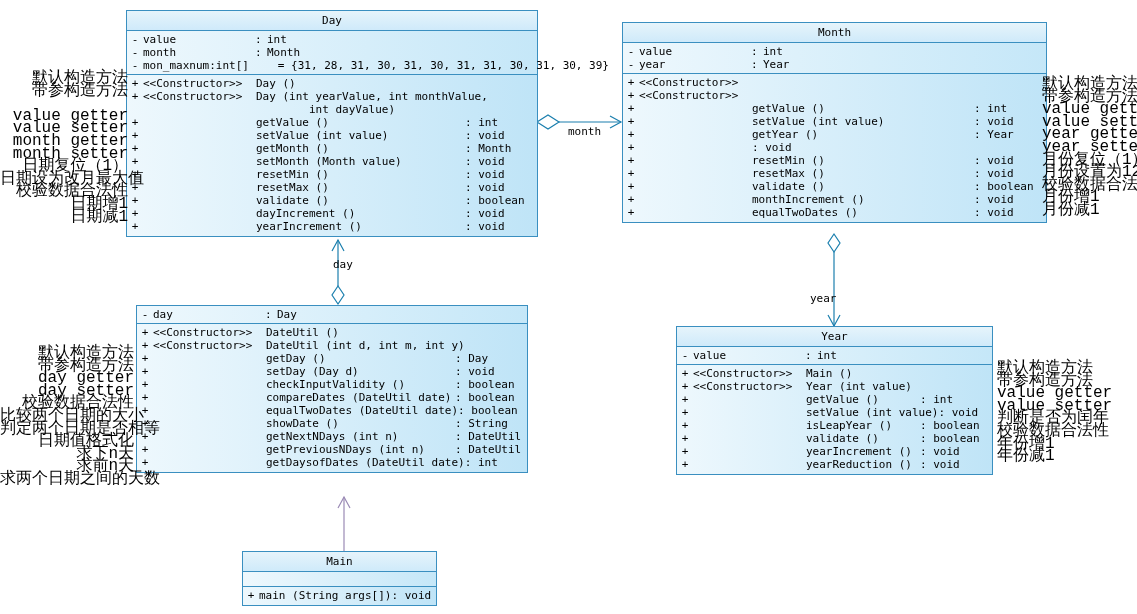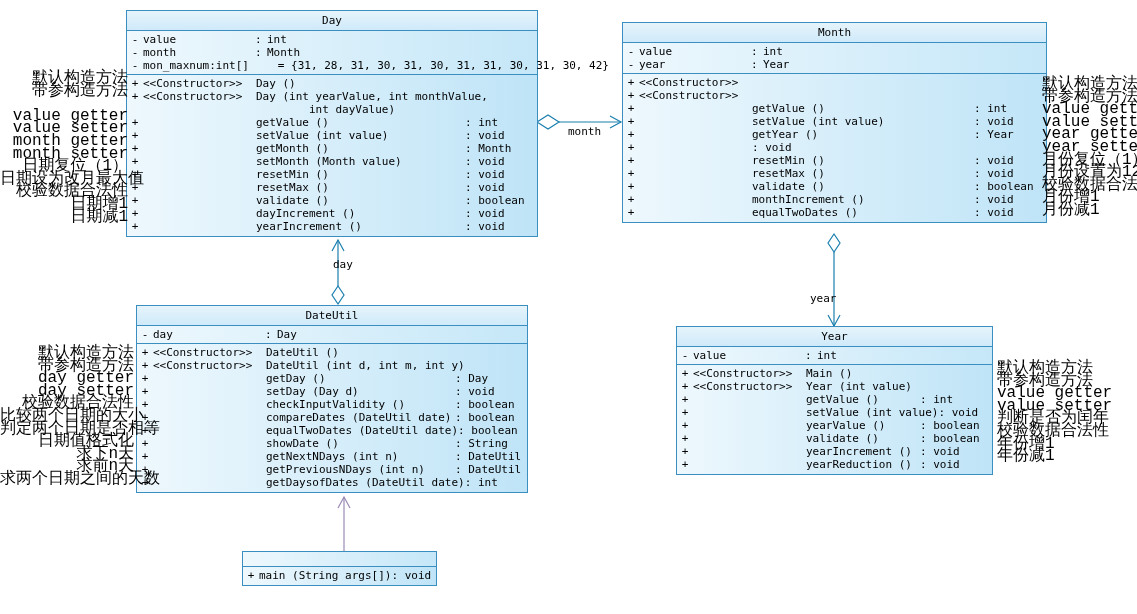--- a/index.html
+++ b/index.html
@@ -105,21 +105,21 @@
 
   <div class="edge-label" style="left:568px; top:125px;">month</div>
   <div class="edge-label" style="left:333px; top:258px;">day</div>
   <div class="edge-label" style="left:810px; top:292px;">year</div>
 
   <div class="umlclass" id="cls-day" style="left:126px; top:10px; width:412px;">
     <div class="uml-title">Day</div>
     <div class="uml-attrs">
         <div class="row"><span class="vis">-</span><span style="display: inline-block; width: 112px;">value</span><span style="display: inline-block; width: 12px;">:</span><span style="display: inline-block; min-width: 62px;">int</span></div>
         <div class="row"><span class="vis">-</span><span style="display: inline-block; width: 112px;">month</span><span style="display: inline-block; width: 12px;">:</span><span style="display: inline-block; min-width: 62px;">Month</span></div>
-        <div class="row"><span class="vis">-</span><span style="display: inline-block; width: 112px;">mon_maxnum</span><span style="display: inline-block; width: 12px;">:</span><span style="display: inline-block; min-width: 62px;">int[]</span><span>= {31, 28, 31, 30, 31, 30, 31, 31, 30, 31, 30, 42}</span></div>
+        <div class="row"><span class="vis">-</span><span style="display: inline-block; width: 112px;">mon_maxnum</span><span style="display: inline-block; width: 12px;">:</span><span style="display: inline-block; min-width: 62px;">int[]</span><span>= {31, 28, 31, 30, 31, 30, 31, 31, 30, 31, 30, 39}</span></div>
       </div>
     <div class="uml-ops">
         <div class="row"><span class="vis">+</span><span class="stereo" style="display: inline-block; width: 113px;">&lt;&lt;Constructor&gt;&gt;</span><span class="nm">Day ()</span><span class="ret" style="display: inline-block; width: 72px; padding-right: 4px;"></span></div>
         <div class="row"><span class="vis">+</span><span class="stereo" style="display: inline-block; width: 113px;">&lt;&lt;Constructor&gt;&gt;</span><span class="nm">Day (int yearValue, int monthValue,</span><span class="ret" style="display: inline-block; width: 72px; padding-right: 4px;"></span></div>
         <div class="row"><span class="vis"></span><span class="stereo" style="display: inline-block; width: 113px;"></span><span class="nm">        int dayValue)</span><span class="ret" style="display: inline-block; width: 72px; padding-right: 4px;"></span></div>
         <div class="row"><span class="vis">+</span><span class="stereo" style="display: inline-block; width: 113px;"></span><span class="nm">getValue ()</span><span class="ret" style="display: inline-block; width: 72px; padding-right: 4px;">: int</span></div>
         <div class="row"><span class="vis">+</span><span class="stereo" style="display: inline-block; width: 113px;"></span><span class="nm">setValue (int value)</span><span class="ret" style="display: inline-block; width: 72px; padding-right: 4px;">: void</span></div>
         <div class="row"><span class="vis">+</span><span class="stereo" style="display: inline-block; width: 113px;"></span><span class="nm">getMonth ()</span><span class="ret" style="display: inline-block; width: 72px; padding-right: 4px;">: Month</span></div>
         <div class="row"><span class="vis">+</span><span class="stereo" style="display: inline-block; width: 113px;"></span><span class="nm">setMonth (Month value)</span><span class="ret" style="display: inline-block; width: 72px; padding-right: 4px;">: void</span></div>
         <div class="row"><span class="vis">+</span><span class="stereo" style="display: inline-block; width: 113px;"></span><span class="nm">resetMin ()</span><span class="ret" style="display: inline-block; width: 72px; padding-right: 4px;">: void</span></div>
@@ -145,21 +145,20 @@
         <div class="row"><span class="vis">+</span><span class="stereo" style="display: inline-block; width: 113px;"></span><span class="ret" style="display: inline-block; width: 72px; padding-right: 4px;">: void</span></div>
         <div class="row"><span class="vis">+</span><span class="stereo" style="display: inline-block; width: 113px;"></span><span class="nm">resetMin ()</span><span class="ret" style="display: inline-block; width: 72px; padding-right: 4px;">: void</span></div>
         <div class="row"><span class="vis">+</span><span class="stereo" style="display: inline-block; width: 113px;"></span><span class="nm">resetMax ()</span><span class="ret" style="display: inline-block; width: 72px; padding-right: 4px;">: void</span></div>
         <div class="row"><span class="vis">+</span><span class="stereo" style="display: inline-block; width: 113px;"></span><span class="nm">validate ()</span><span class="ret" style="display: inline-block; width: 72px; padding-right: 4px;">: boolean</span></div>
         <div class="row"><span class="vis">+</span><span class="stereo" style="display: inline-block; width: 113px;"></span><span class="nm">monthIncrement ()</span><span class="ret" style="display: inline-block; width: 72px; padding-right: 4px;">: void</span></div>
         <div class="row"><span class="vis">+</span><span class="stereo" style="display: inline-block; width: 113px;"></span><span class="nm">equalTwoDates ()</span><span class="ret" style="display: inline-block; width: 72px; padding-right: 4px;">: void</span></div>
       </div>
   </div>
 
   <div class="umlclass" id="cls-dateutil" style="left:136px; top:305px; width:392px;">
-    <div class="uml-title">DateUtil</div>
     <div class="uml-attrs">
         <div class="row"><span class="vis">-</span><span style="display: inline-block; width: 112px;">day</span><span style="display: inline-block; width: 12px;">:</span><span style="display: inline-block; min-width: 62px;">Day</span></div>
       </div>
     <div class="uml-ops">
         <div class="row"><span class="vis">+</span><span class="stereo" style="display: inline-block; width: 113px;">&lt;&lt;Constructor&gt;&gt;</span><span class="nm">DateUtil ()</span><span class="ret" style="display: inline-block; width: 72px; padding-right: 4px;"></span></div>
         <div class="row"><span class="vis">+</span><span class="stereo" style="display: inline-block; width: 113px;">&lt;&lt;Constructor&gt;&gt;</span><span class="nm">DateUtil (int d, int m, int y)</span><span class="ret" style="display: inline-block; width: 72px; padding-right: 4px;"></span></div>
         <div class="row"><span class="vis">+</span><span class="stereo" style="display: inline-block; width: 113px;"></span><span class="nm">getDay ()</span><span class="ret" style="display: inline-block; width: 72px; padding-right: 4px;">: Day</span></div>
         <div class="row"><span class="vis">+</span><span class="stereo" style="display: inline-block; width: 113px;"></span><span class="nm">setDay (Day d)</span><span class="ret" style="display: inline-block; width: 72px; padding-right: 4px;">: void</span></div>
         <div class="row"><span class="vis">+</span><span class="stereo" style="display: inline-block; width: 113px;"></span><span class="nm">checkInputValidity ()</span><span class="ret" style="display: inline-block; width: 72px; padding-right: 4px;">: boolean</span></div>
         <div class="row"><span class="vis">+</span><span class="stereo" style="display: inline-block; width: 113px;"></span><span class="nm">compareDates (DateUtil date)</span><span class="ret" style="display: inline-block; width: 72px; padding-right: 4px;">: boolean</span></div>
@@ -174,28 +173,29 @@
   <div class="umlclass" id="cls-year" style="left:676px; top:326px; width:317px;">
     <div class="uml-title">Year</div>
     <div class="uml-attrs">
         <div class="row"><span class="vis">-</span><span style="display: inline-block; width: 112px;">value</span><span style="display: inline-block; width: 12px;">:</span><span style="display: inline-block; min-width: 62px;">int</span></div>
       </div>
     <div class="uml-ops">
         <div class="row"><span class="vis">+</span><span class="stereo" style="display: inline-block; width: 113px;">&lt;&lt;Constructor&gt;&gt;</span><span class="nm">Main ()</span><span class="ret" style="display: inline-block; width: 72px; padding-right: 4px;"></span></div>
         <div class="row"><span class="vis">+</span><span class="stereo" style="display: inline-block; width: 113px;">&lt;&lt;Constructor&gt;&gt;</span><span class="nm">Year (int value)</span><span class="ret" style="display: inline-block; width: 72px; padding-right: 4px;"></span></div>
         <div class="row"><span class="vis">+</span><span class="stereo" style="display: inline-block; width: 113px;"></span><span class="nm">getValue ()</span><span class="ret" style="display: inline-block; width: 72px; padding-right: 4px;">: int</span></div>
         <div class="row"><span class="vis">+</span><span class="stereo" style="display: inline-block; width: 113px;"></span><span class="nm">setValue (int value)</span><span class="ret" style="display: inline-block; width: 72px; padding-right: 4px;">: void</span></div>
-        <div class="row"><span class="vis">+</span><span class="stereo" style="display: inline-block; width: 113px;"></span><span class="nm">yearValue ()</span><span class="ret" style="display: inline-block; width: 72px; padding-right: 4px;">: boolean</span></div>
+        <div class="row"><span class="vis">+</span><span class="stereo" style="display: inline-block; width: 113px;"></span><span class="nm">isLeapYear ()</span><span class="ret" style="display: inline-block; width: 72px; padding-right: 4px;">: boolean</span></div>
         <div class="row"><span class="vis">+</span><span class="stereo" style="display: inline-block; width: 113px;"></span><span class="nm">validate ()</span><span class="ret" style="display: inline-block; width: 72px; padding-right: 4px;">: boolean</span></div>
         <div class="row"><span class="vis">+</span><span class="stereo" style="display: inline-block; width: 113px;"></span><span class="nm">yearIncrement ()</span><span class="ret" style="display: inline-block; width: 72px; padding-right: 4px;">: void</span></div>
         <div class="row"><span class="vis">+</span><span class="stereo" style="display: inline-block; width: 113px;"></span><span class="nm">yearReduction ()</span><span class="ret" style="display: inline-block; width: 72px; padding-right: 4px;">: void</span></div>
       </div>
   </div>
 
   <div class="umlclass" id="cls-main" style="left:242px; top:551px; width:195px;">
+    <div class="uml-title">Main</div>
     <div class="uml-attrs" style="height:15px;"></div>
     <div class="uml-ops">
         <div class="row"><span class="vis">+</span><span class="stereo" style="display: inline-block; width: 0px;"></span><span class="nm">main (String args[])</span><span class="ret" style="display: inline-block; width: 50px; padding-right: 4px;">: void</span></div>
       </div>
   </div>
 
   <div class="notes right-al" style="left:0px; top:72px; width:128px;">默认构造方法
 带参构造方法
 
 value getter

